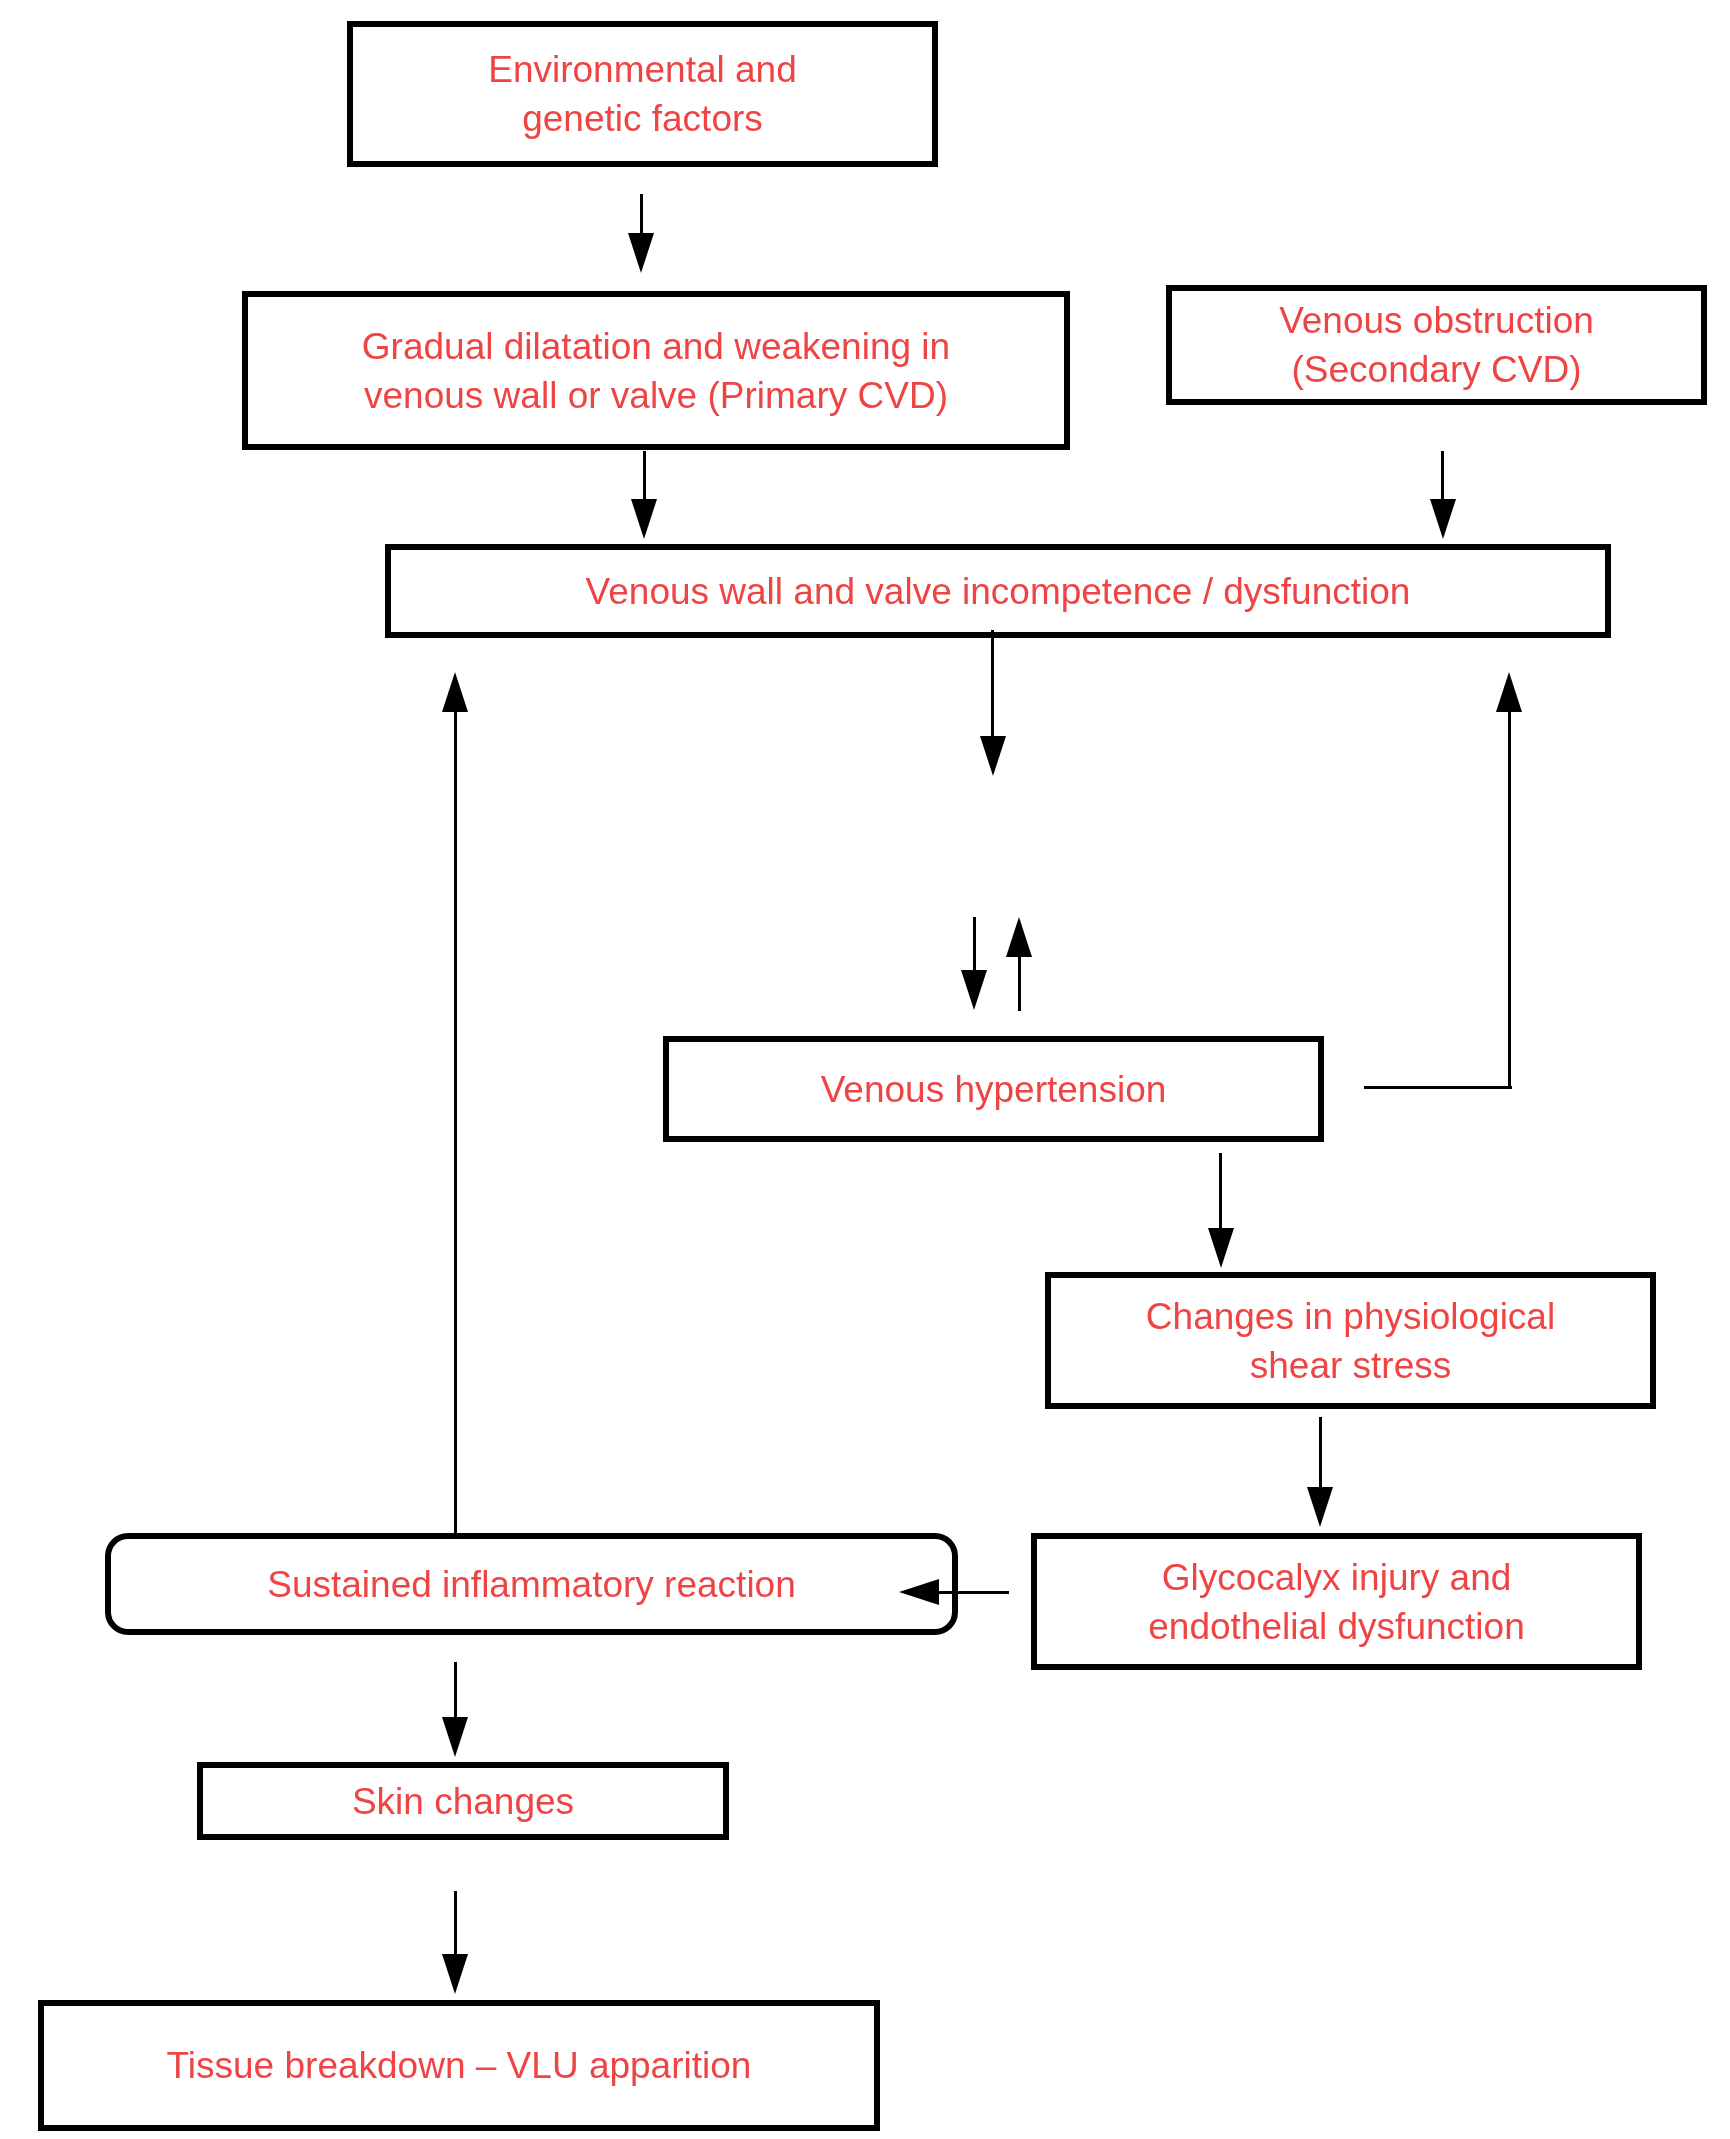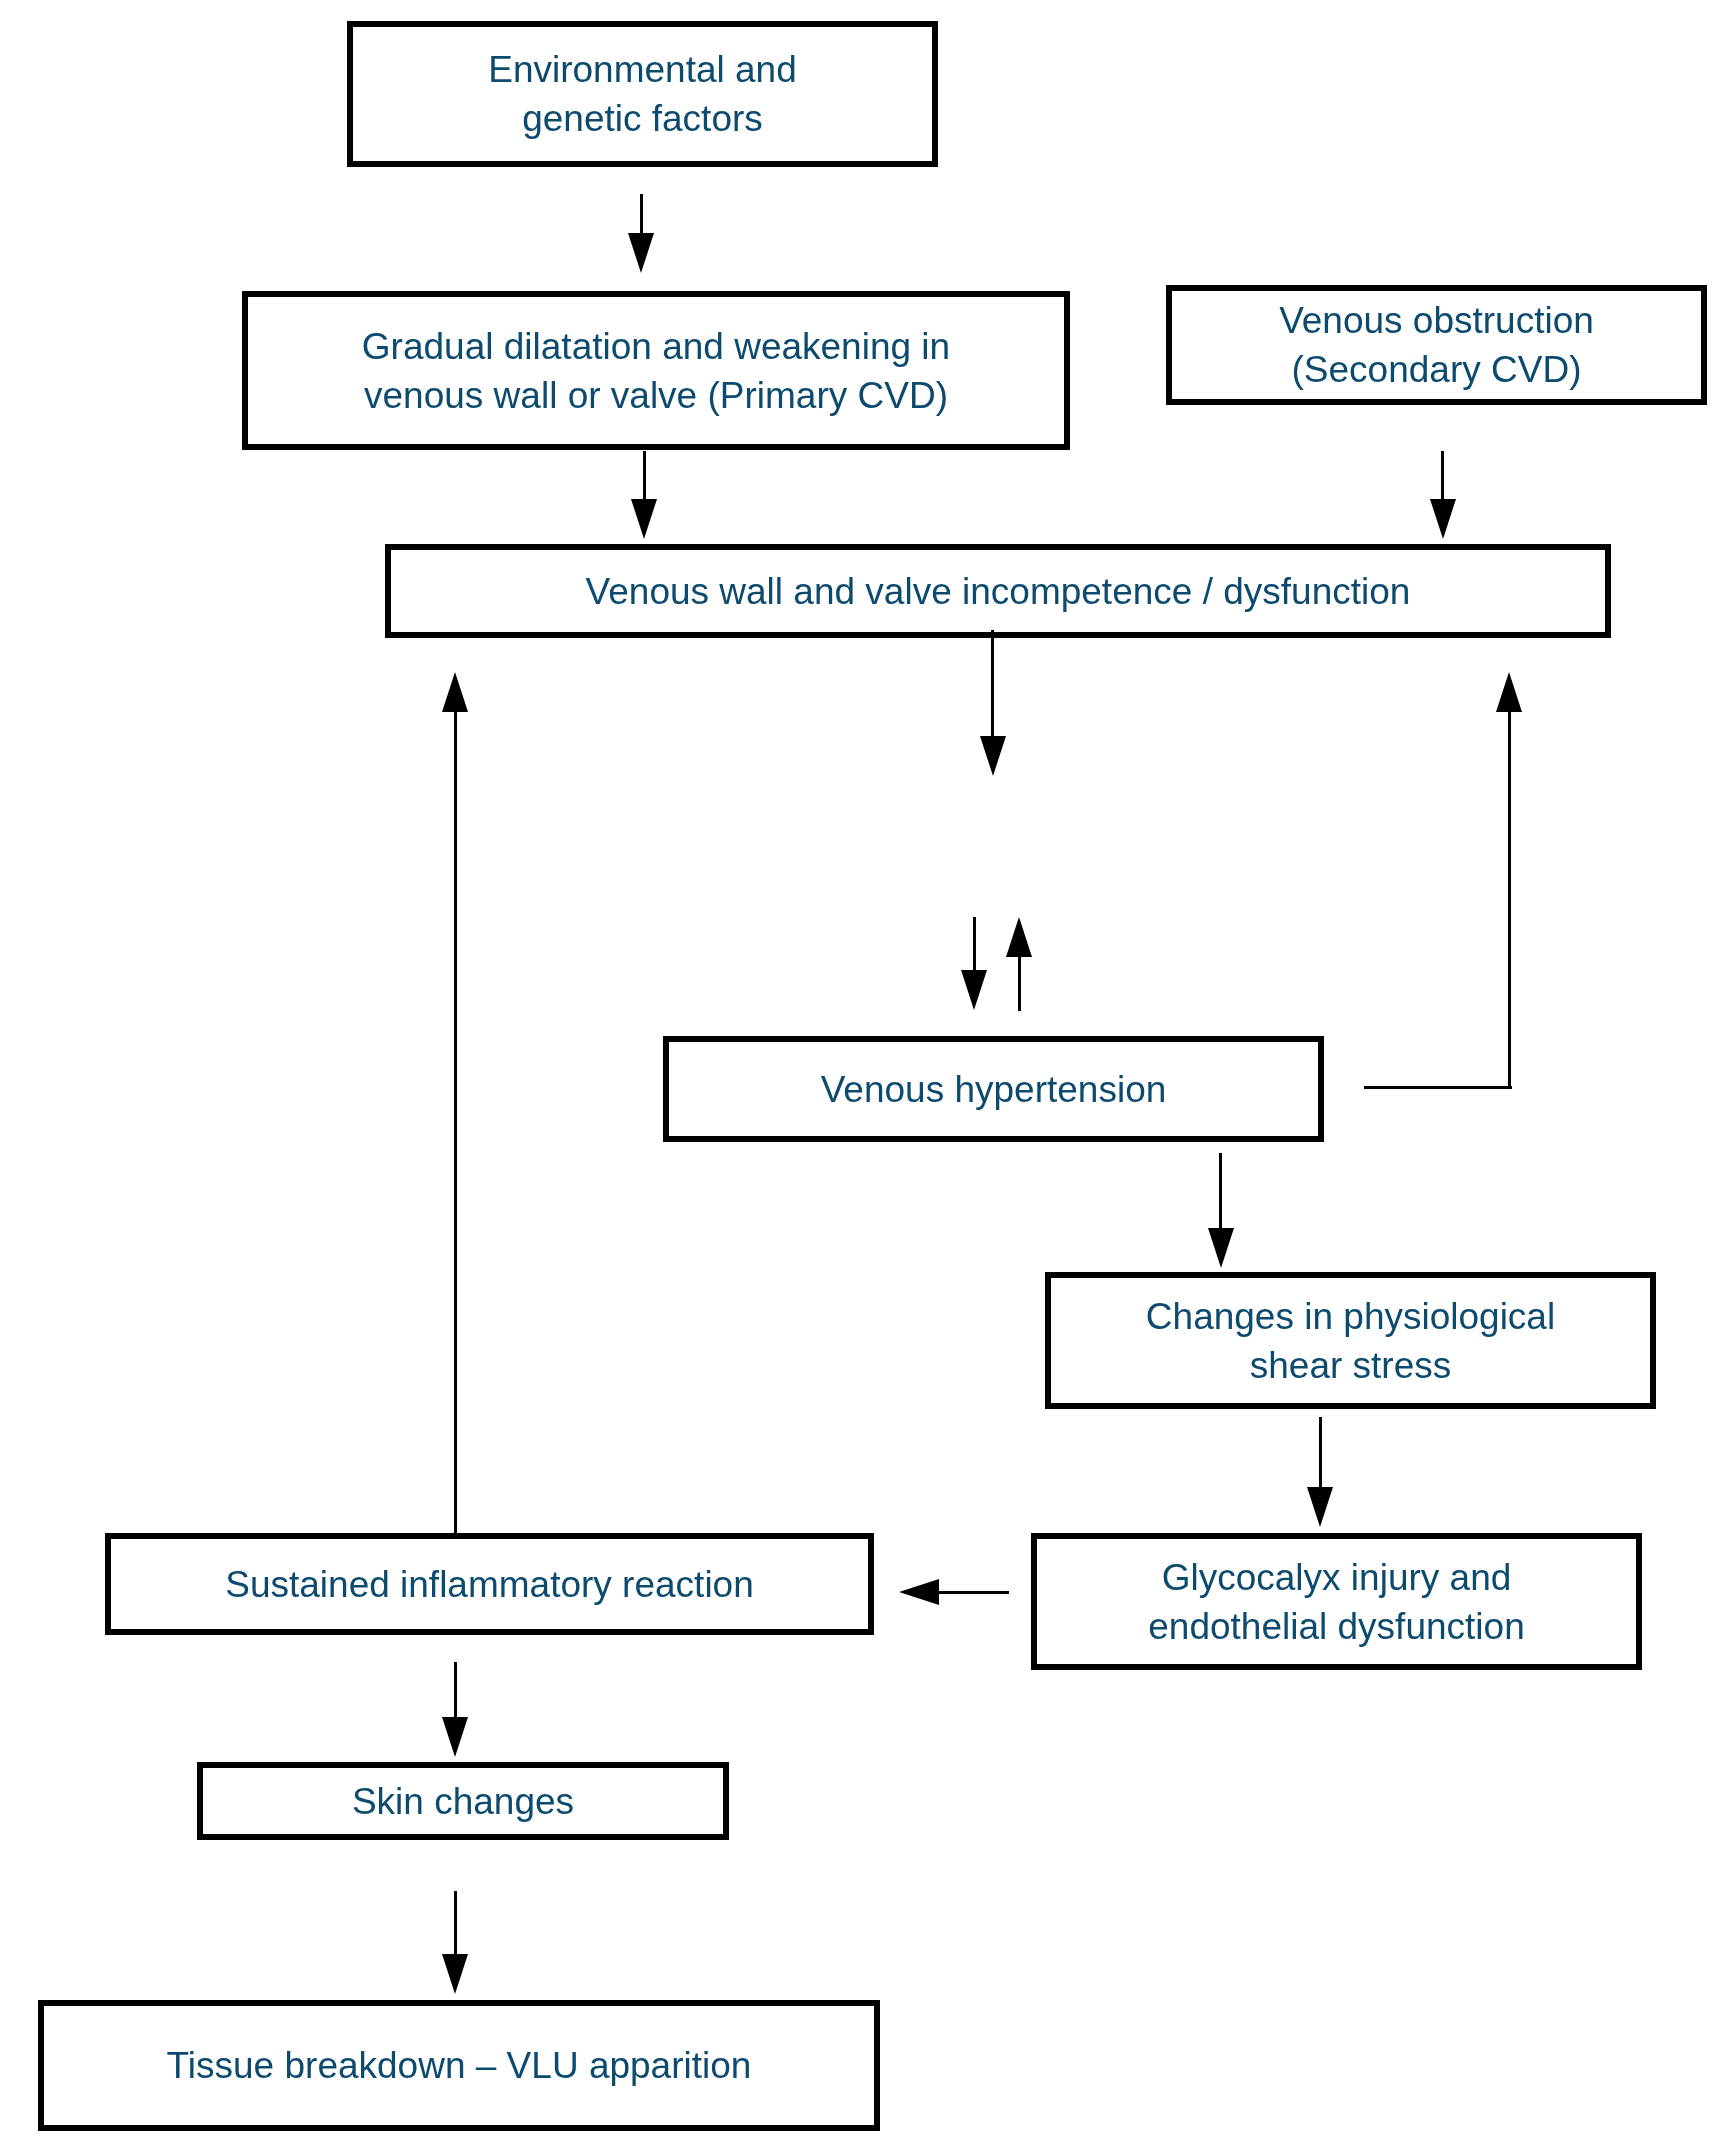--- a/index.html
+++ b/index.html
@@ -21,21 +21,21 @@
     align-items: center;
     justify-content: center;
   }
   .node .label {
     display: block;
     width: 100%;
     text-align: center;
     font-size: 37px;
     line-height: 49px;
     white-space: pre-line;
-    color: #0c4a6e;
+    color: #ef4444;
     letter-spacing: 0px;
   }
   .vline { position: absolute; width: 3.4px; background: #000000; }
   .hline { position: absolute; height: 3.4px; background: #000000; }
   .tri { position: absolute; width: 0; height: 0; }
   .tri.down { border-left: 13px solid transparent; border-right: 13px solid transparent; border-top: 40px solid #000000; }
   .tri.up   { border-left: 13px solid transparent; border-right: 13px solid transparent; border-bottom: 40px solid #000000; }
   .tri.left { border-top: 13px solid transparent; border-bottom: 13px solid transparent; border-right: 40px solid #000000; }
 </style>
 </head>
@@ -70,21 +70,21 @@
   <div class="node" style="left:1013px; top:1272px; width:611px; height:137px;margin-left:32px;">
     <span class="label">Changes in physiological
 shear stress</span>
   </div>
 
   <div class="node" style="left:1015px; top:1533px; width:611px; height:137px;margin-left:16px;">
     <span class="label">Glycocalyx injury and
 endothelial dysfunction</span>
   </div>
 
-  <div class="node" style="left:105px; top:1533px; width:769px; height:102px;">
+  <div class="node" style="left:105px; top:1533px; width:853px; height:102px;border-radius:23px;">
     <span class="label">Sustained inflammatory reaction</span>
   </div>
 
   <div class="node" style="left:197px; top:1762px; width:532px; height:78px;">
     <span class="label">Skin changes</span>
   </div>
 
   <div class="node" style="left:38px; top:2000px; width:842px; height:131px;">
     <span class="label">Tissue breakdown – VLU apparition</span>
   </div>

